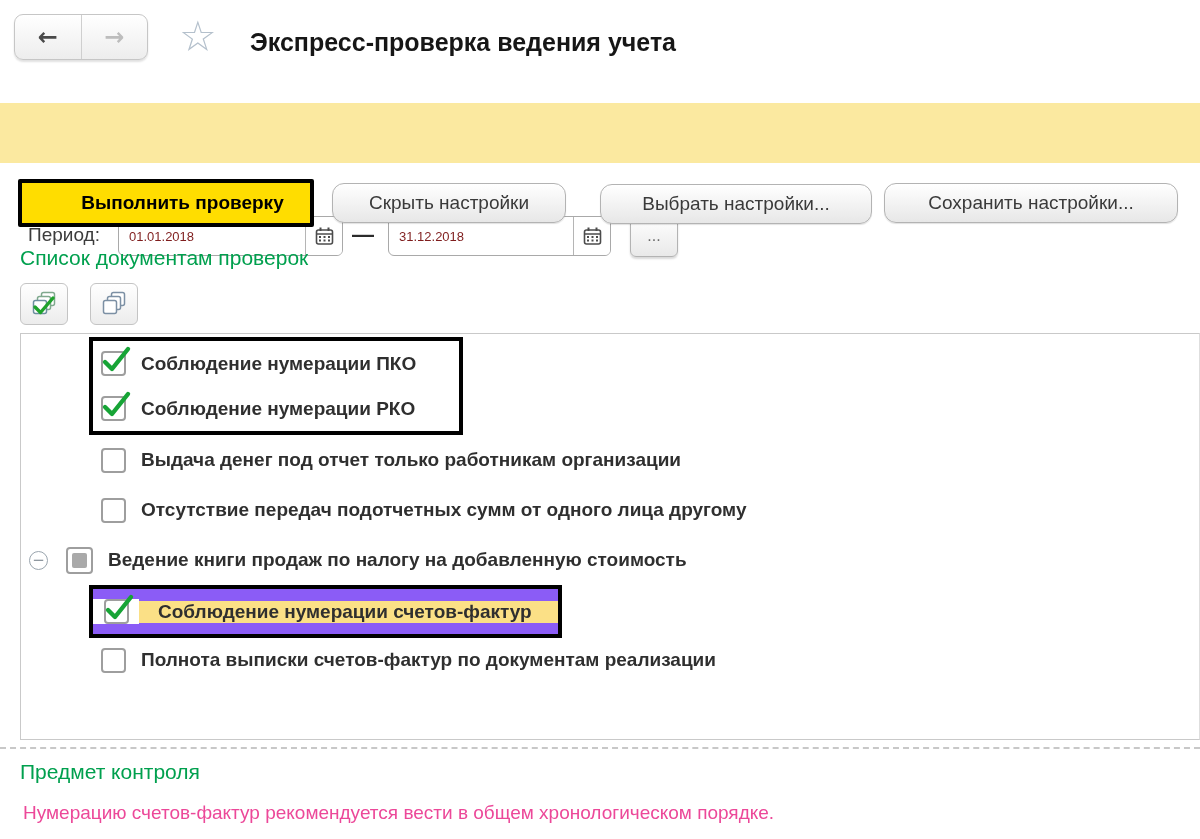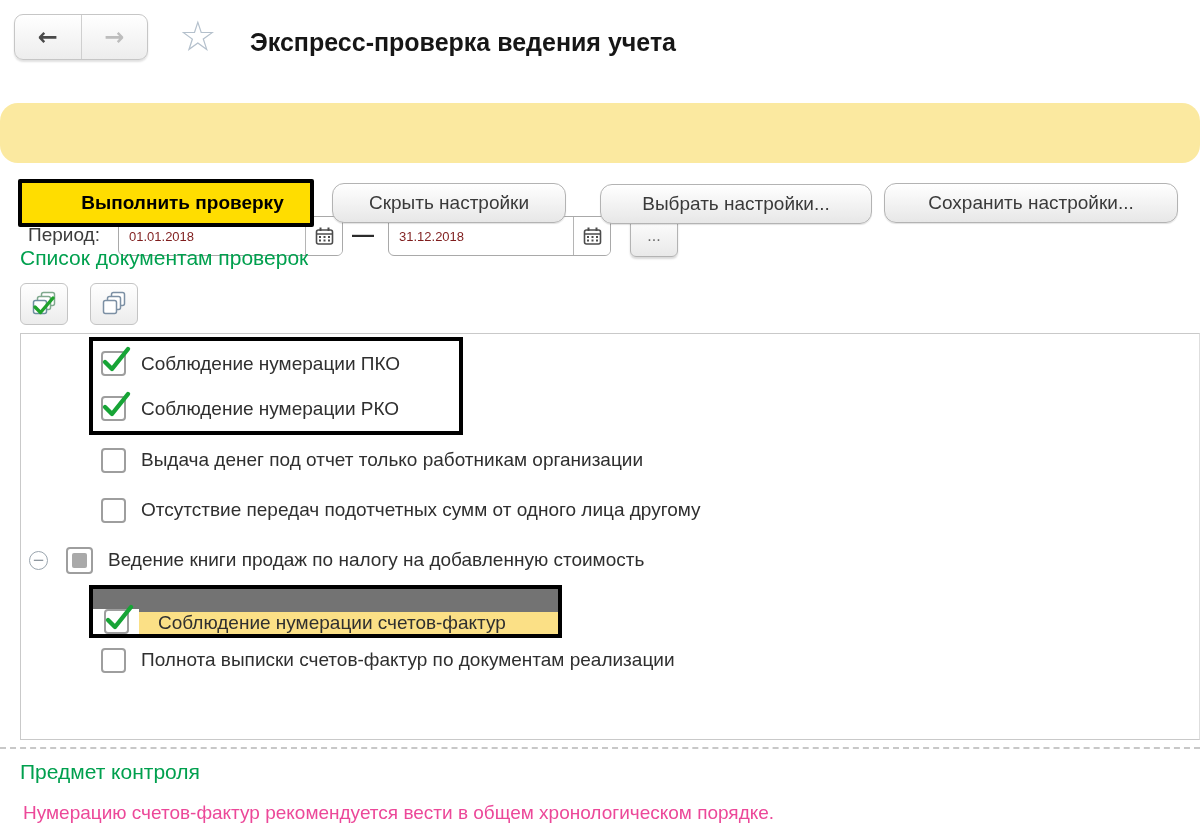--- a/index.html
+++ b/index.html
@@ -14,21 +14,21 @@
   .nav-btn { flex:1; display:flex; align-items:center; justify-content:center;
     font-size:24px; font-weight:bold; background:transparent; border:none; cursor:pointer;
     font-family:"DejaVu Sans",sans-serif; }
   .nav-btn.back { color:#4a4a4a; border-right:1px solid #cfcfcf; }
   .nav-btn.fwd  { color:#bdbdbd; }
   .star { left:179px; top:16px; font-size:42px; line-height:42px; color:#b4c0cc;
     font-family:"DejaVu Sans",sans-serif; cursor:pointer; }
   .page-title { left:250px; top:28px; font-size:25px; font-weight:bold; color:#161616; }
 
   
-  .period-bar { left:0; top:103px; width:1200px; height:60px; background:#fbe9a0;border-radius:18px; }
+  .period-bar { left:0; top:103px; width:1200px; height:60px; background:#fbe9a0; }
   .period-label { left:28px; top:121px; font-size:19px; color:#3c3c3c; }
   .date-field { top:113px; height:40px; display:flex; background:#fff;
     border:1px solid #a9a9a9; border-radius:6px; overflow:hidden; }
   .date-field.from { left:118px; width:225px; }
   .date-field.to   { left:388px; width:223px; }
   .date-input { border:none; outline:none; width:100%; padding:0 10px; font-size:13px;
     color:#7f1d1d; font-family:inherit; background:transparent; }
   .cal-btn { width:37px; flex:0 0 37px; border:none; border-left:1px solid #b5b5b5;
     background:#fff; display:flex; align-items:center; justify-content:center; cursor:pointer; }
   .period-dash { left:352px; top:119px; font-size:22px; font-weight:bold; color:#2b2b2b; }
@@ -53,21 +53,21 @@
   .tool-btn { top:283px; width:48px; height:42px; border:1px solid #c4c4c4; border-radius:6px;
     background:linear-gradient(#ffffff,#ececec); display:flex; align-items:center;
     justify-content:center; cursor:pointer; }
   .tool-check   { left:20px; }
   .tool-uncheck { left:90px; }
 
   .panel { left:20px; top:333px; width:1180px; height:407px;
     border:1px solid #c9c9c9; border-right-color:#dedede; background:#fff; }
 
   .row { display:flex; align-items:center; height:50px; padding-left:80px; }
-  .row-label { font-size:19px; color:#2f2f2f; margin-left:15px; white-space:nowrap; }
+  .row-label { font-size:19px; color:#2f2f2f; margin-left:15px; white-space:nowrap;font-weight:bold; }
 
   .cb { position:relative; width:25px; height:25px; flex:0 0 25px; background:#fff;
     border:2px solid #9e9e9e; border-radius:4px; cursor:pointer; }
   .cb .tick { display:none; position:absolute; left:-2px; top:-7px; overflow:visible; }
   .cb.checked .tick { display:block; }
   .cb .partial-mark { display:none; position:absolute; left:3px; top:3px; width:13px;
     height:13px; background:#a9a9a9; border-radius:2px; }
   .cb.partial { width:27px; height:27px; flex-basis:27px; }
   .cb.partial .partial-mark { display:block; width:15px; height:15px; left:4px; top:4px; }
 
@@ -75,21 +75,21 @@
     background:#fff; }
   .hl-group .row { height:45px; padding-left:8px; }
 
   .parent-row { padding-left:8px; }
   .expander { width:19px; height:19px; border:1px solid #9aa5ae; border-radius:50%;
     color:#8a949c; font-size:15px; line-height:16px; display:flex; align-items:center;
     justify-content:center; margin-right:18px; cursor:pointer;
     font-family:"DejaVu Sans",sans-serif; }
 
   .hl-row { margin-left:68px; width:473px; border:4px solid #000; height:53px;
-    display:flex; align-items:flex-end; background:#737373; }
+    display:flex; align-items:center; background:#8b5cf6; }
   .hl-row .cb-cell { width:46px; flex:0 0 46px; display:flex; align-items:center;
     justify-content:center; background:#fff; }
   .hl-row .label-cell { flex:1; display:flex; align-items:center; padding-left:4px; }
   .label-cell.selected { background:#fbe086; }
 
   .dashed-sep { left:0; top:747px; width:1200px; border-top:2px dashed #c8c8c8; }
   .subject-title { left:20px; top:760px; }
   .subject-text { left:23px; top:802px; font-size:19px; color:#ec4899; }
 </style>
 </head>

